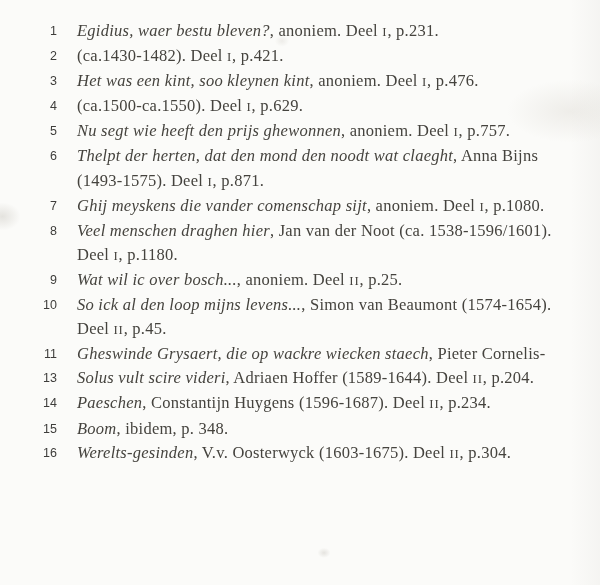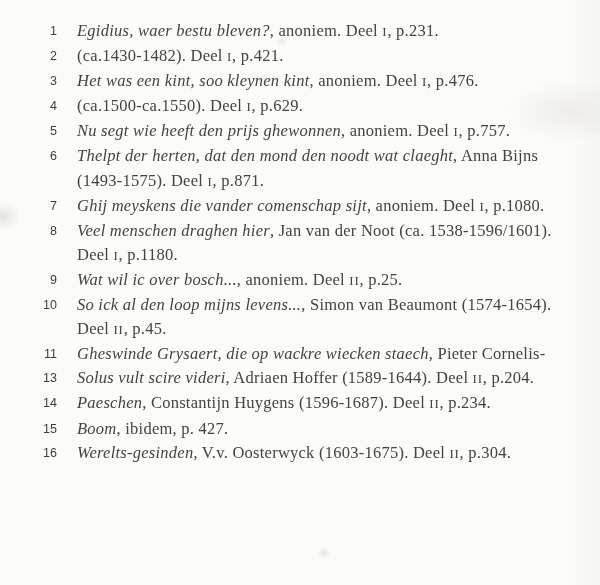--- a/index.html
+++ b/index.html
@@ -147,21 +147,21 @@
       </div>
       <div class="item">
         <span class="num">14</span>
         <div class="txt">
           <div class="line"><span class="seg-title">Paeschen</span><span class="seg-plain">, Constantijn Huygens (1596-1687). Deel </span><span class="seg-numeral">II</span><span class="seg-plain">, p.234.</span></div>
         </div>
       </div>
       <div class="item">
         <span class="num">15</span>
         <div class="txt">
-          <div class="line"><span class="seg-title">Boom</span><span class="seg-plain">, ibidem, p. 427.</span></div>
+          <div class="line"><span class="seg-title">Boom</span><span class="seg-plain">, ibidem, p. 348.</span></div>
         </div>
       </div>
       <div class="item">
         <span class="num">16</span>
         <div class="txt">
           <div class="line"><span class="seg-title">Werelts-gesinden</span><span class="seg-plain">, V.v. Oosterwyck (1603-1675). Deel </span><span class="seg-numeral">II</span><span class="seg-plain">, p.304.</span></div>
         </div>
       </div>
     </div>
 </div>

